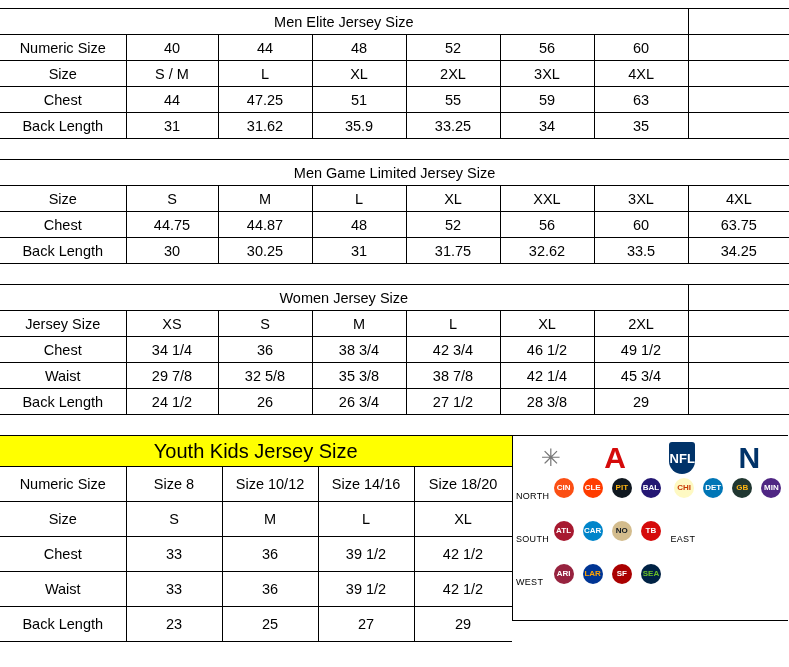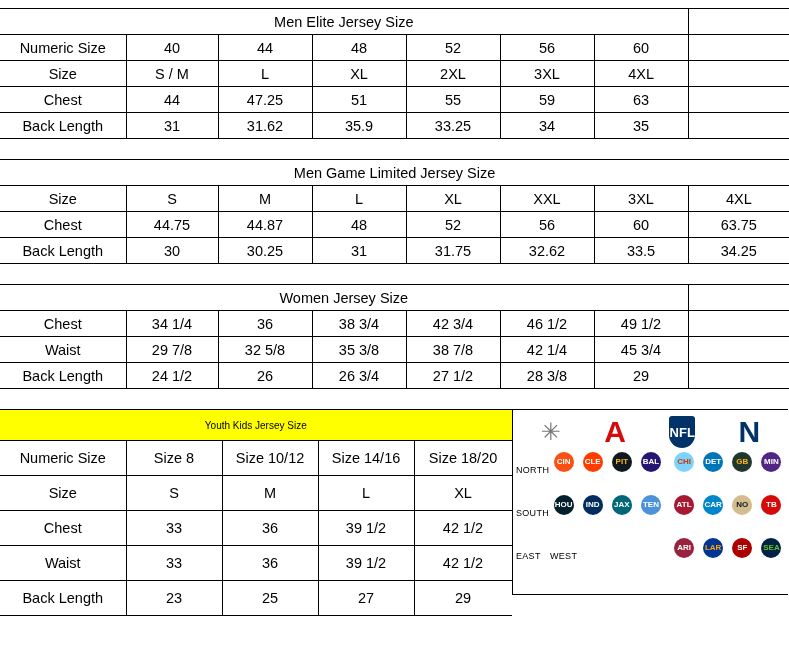--- a/index.html
+++ b/index.html
@@ -100,21 +100,21 @@
     font-size: 14.5px;
     background: #fff;
     white-space: nowrap;
     overflow: hidden;
   }
   table.youth tr td:first-child {
     border-left: none;
   }
   table.youth td.section-head {
     background: #ffff00;
-    font-size: 10px;
+    font-size: 20px;
     height: 28px;
   }
   
   .logo-panel {
     border: 1px solid #000;
     border-right: none;
     width: 276px;
     height: 186px;
     box-sizing: border-box;
     background: #fff;
@@ -315,20 +315,30 @@
         <col style="width:94px">
         <col style="width:94px">
       <col style="width:94px">
         <col style="width:94px">
         <col style="width:94px">
         <col style="width:101px">
     </colgroup>
     <tbody>
         <tr>
       <td class="section-head" colspan="7">Women Jersey Size</td>
+      <td class="blank"></td>
+    </tr>
+    <tr>
+      <td class="rowlabel">Jersey Size</td>
+      <td>XS</td>
+      <td>S</td>
+      <td>M</td>
+      <td>L</td>
+      <td>XL</td>
+      <td>2XL</td>
       <td class="blank"></td>
     </tr>
     <tr>
       <td class="rowlabel">Chest</td>
       <td>34 1/4</td>
       <td>36</td>
       <td>38 3/4</td>
       <td>42 3/4</td>
       <td>46 1/2</td>
       <td>49 1/2</td>
@@ -423,33 +433,27 @@
         <div class="div-grid">
 
           <div class="div-label">NORTH</div>
           <div class="team-cell">
             <span class="team-dot" style="background:#fb4f14">CIN</span>
             <span class="team-dot" style="background:#ff3c00">CLE</span>
             <span class="team-dot" style="background:#101820;color:#ffb612">PIT</span>
             <span class="team-dot" style="background:#241773">BAL</span>
           </div>
           <div class="team-cell">
-            <span class="team-dot" style="background:#7dd3fc;color:#c83803">CHI</span>
+            <span class="team-dot" style="background:#fef9c3;color:#c83803">CHI</span>
             <span class="team-dot" style="background:#0076b6">DET</span>
             <span class="team-dot" style="background:#203731;color:#ffb612">GB</span>
             <span class="team-dot" style="background:#4f2683">MIN</span>
           </div>
 
           <div class="div-label">SOUTH</div>
-          <div class="team-cell">
-            <span class="team-dot" style="background:#03202f">HOU</span>
-            <span class="team-dot" style="background:#002c5f">IND</span>
-            <span class="team-dot" style="background:#006778">JAX</span>
-            <span class="team-dot" style="background:#4b92db">TEN</span>
-          </div>
           <div class="team-cell">
             <span class="team-dot" style="background:#a71930">ATL</span>
             <span class="team-dot" style="background:#0085ca">CAR</span>
             <span class="team-dot" style="background:#d3bc8d;color:#101820">NO</span>
             <span class="team-dot" style="background:#d50a0a">TB</span>
           </div>
 
           <div class="div-label">EAST</div>
 
           <div class="div-label">WEST</div>

